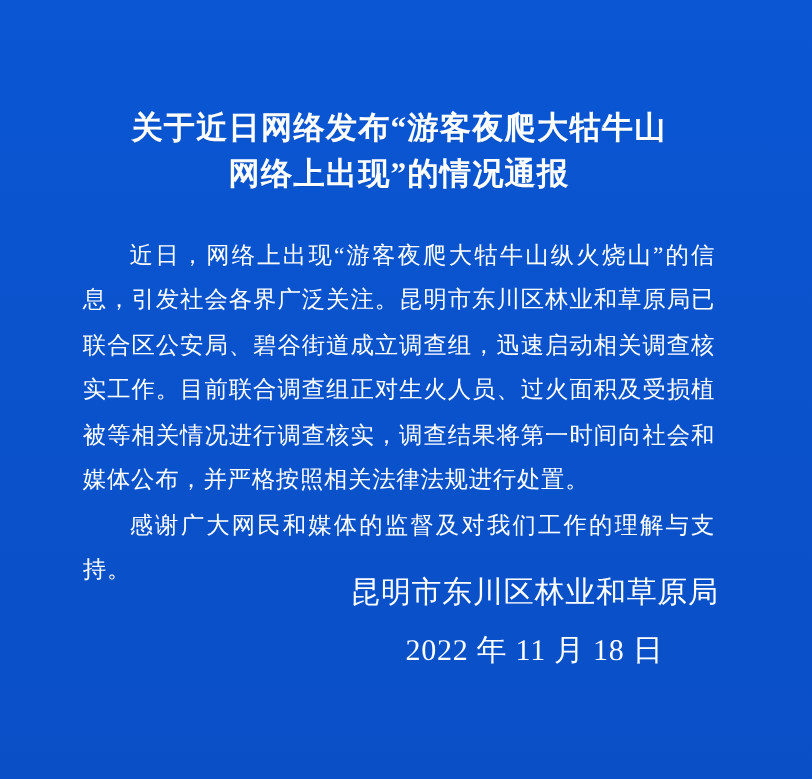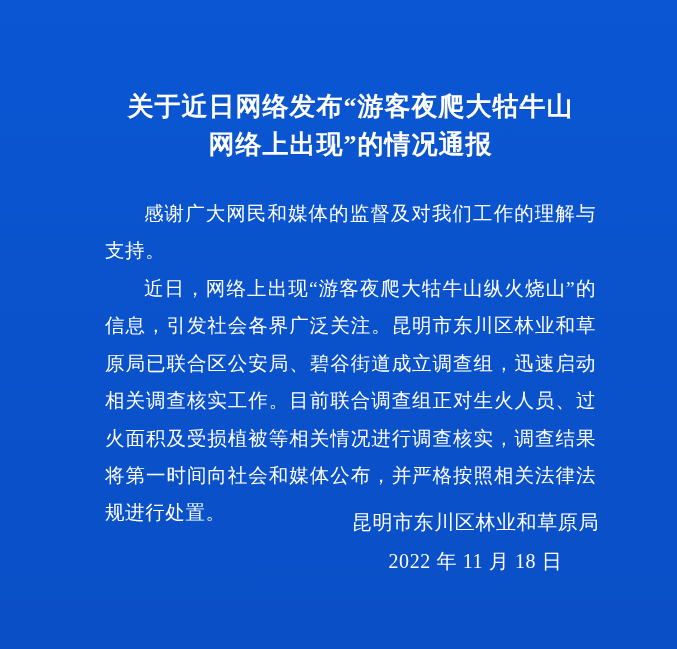--- a/index.html
+++ b/index.html
@@ -12,21 +12,21 @@
     background: #0a55d0;
     font-family: "Liberation Serif", "DejaVu Serif", serif;
     color: #ffffff;
     overflow: hidden;
   }
   .notice {
     position: relative;
     width: 677px;
     height: 649px;
     box-sizing: border-box;
-    padding: 88px 48px 30px 72px;
+    padding: 88px 48px 30px 36px;
     background: linear-gradient(180deg, #0a56d3 0%, #0a52cb 55%, #0a4fc6 100%);
   }
   .title {
     text-align: center;
     font-size: 26px;
     font-weight: bold;
     line-height: 1.48;
     letter-spacing: 1px;
     margin: 0 auto 30px auto;
     width: 510px;
@@ -43,23 +43,23 @@
     text-justify: inter-ideograph;
     margin: 0 33px;
   }
   .body-text p {
     margin: 0;
     text-indent: 2em;
   }
   .signature {
     position: absolute;
     right: 78px;
-    bottom: 68px;
+    bottom: 81px;
     text-align: center;
-    font-size: 20px;
+    font-size: 25px;
     line-height: 1.95;
     letter-spacing: 0.6px;
   }
   .signature .org {
     display: block;
   }
   .signature .date {
     display: block;
   }
 </style>
@@ -67,22 +67,22 @@
 <body>
 
 <div class="notice">
 
   <h1 class="title">
     <span class="line">关于近日网络发布“游客夜爬大牯牛山</span>
     <span class="line">网络上出现”的情况通报</span>
   </h1>
 
   <div class="body-text">
+    <p>近日，网络上出现“游客夜爬大牯牛山纵火烧山”的信息，引发社会各界广泛关注。昆明市东川区林业和草原局已联合区公安局、碧谷街道成立调查组，迅速启动相关调查核实工作。目前联合调查组正对生火人员、过火面积及受损植被等相关情况进行调查核实，调查结果将第一时间向社会和媒体公布，并严格按照相关法律法规进行处置。</p>
     <p>感谢广大网民和媒体的监督及对我们工作的理解与支持。</p>
-    <p>近日，网络上出现“游客夜爬大牯牛山纵火烧山”的信息，引发社会各界广泛关注。昆明市东川区林业和草原局已联合区公安局、碧谷街道成立调查组，迅速启动相关调查核实工作。目前联合调查组正对生火人员、过火面积及受损植被等相关情况进行调查核实，调查结果将第一时间向社会和媒体公布，并严格按照相关法律法规进行处置。</p>
   </div>
 
   <div class="signature">
     <span class="org">昆明市东川区林业和草原局</span>
     <span class="date">2022 年 11 月 18 日</span>
   </div>
 
 </div>
 
 </body></html>

